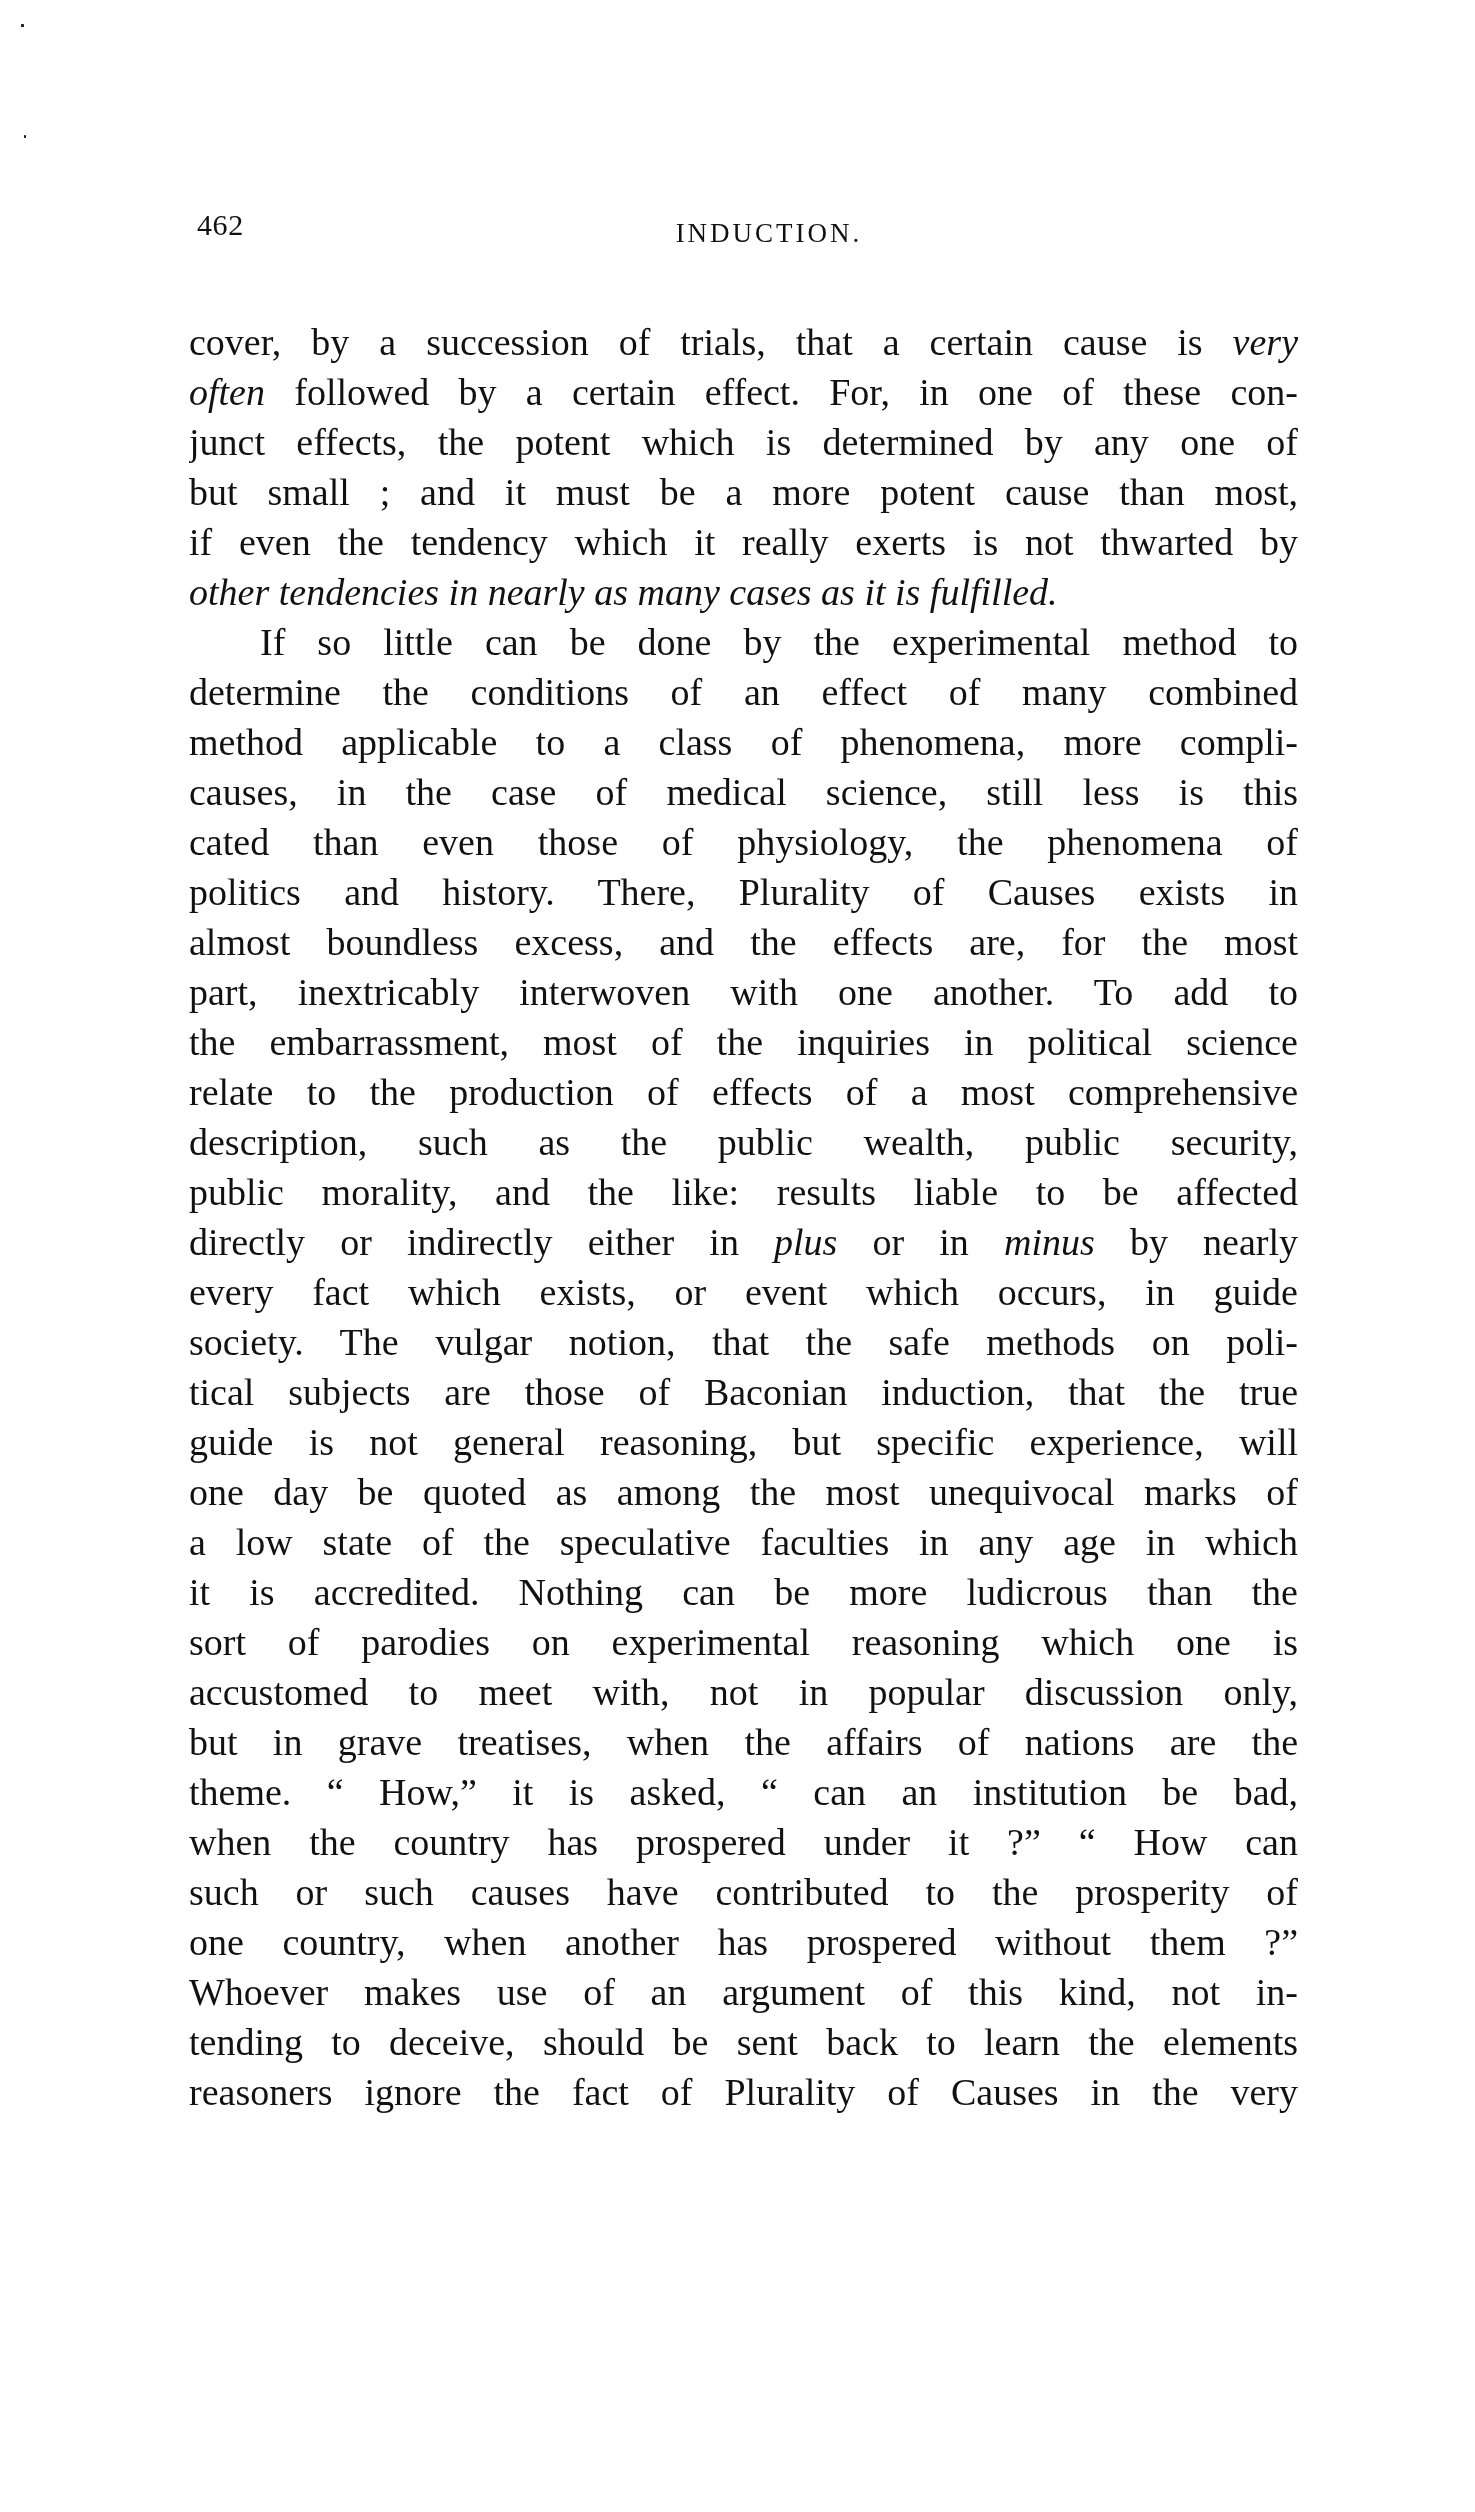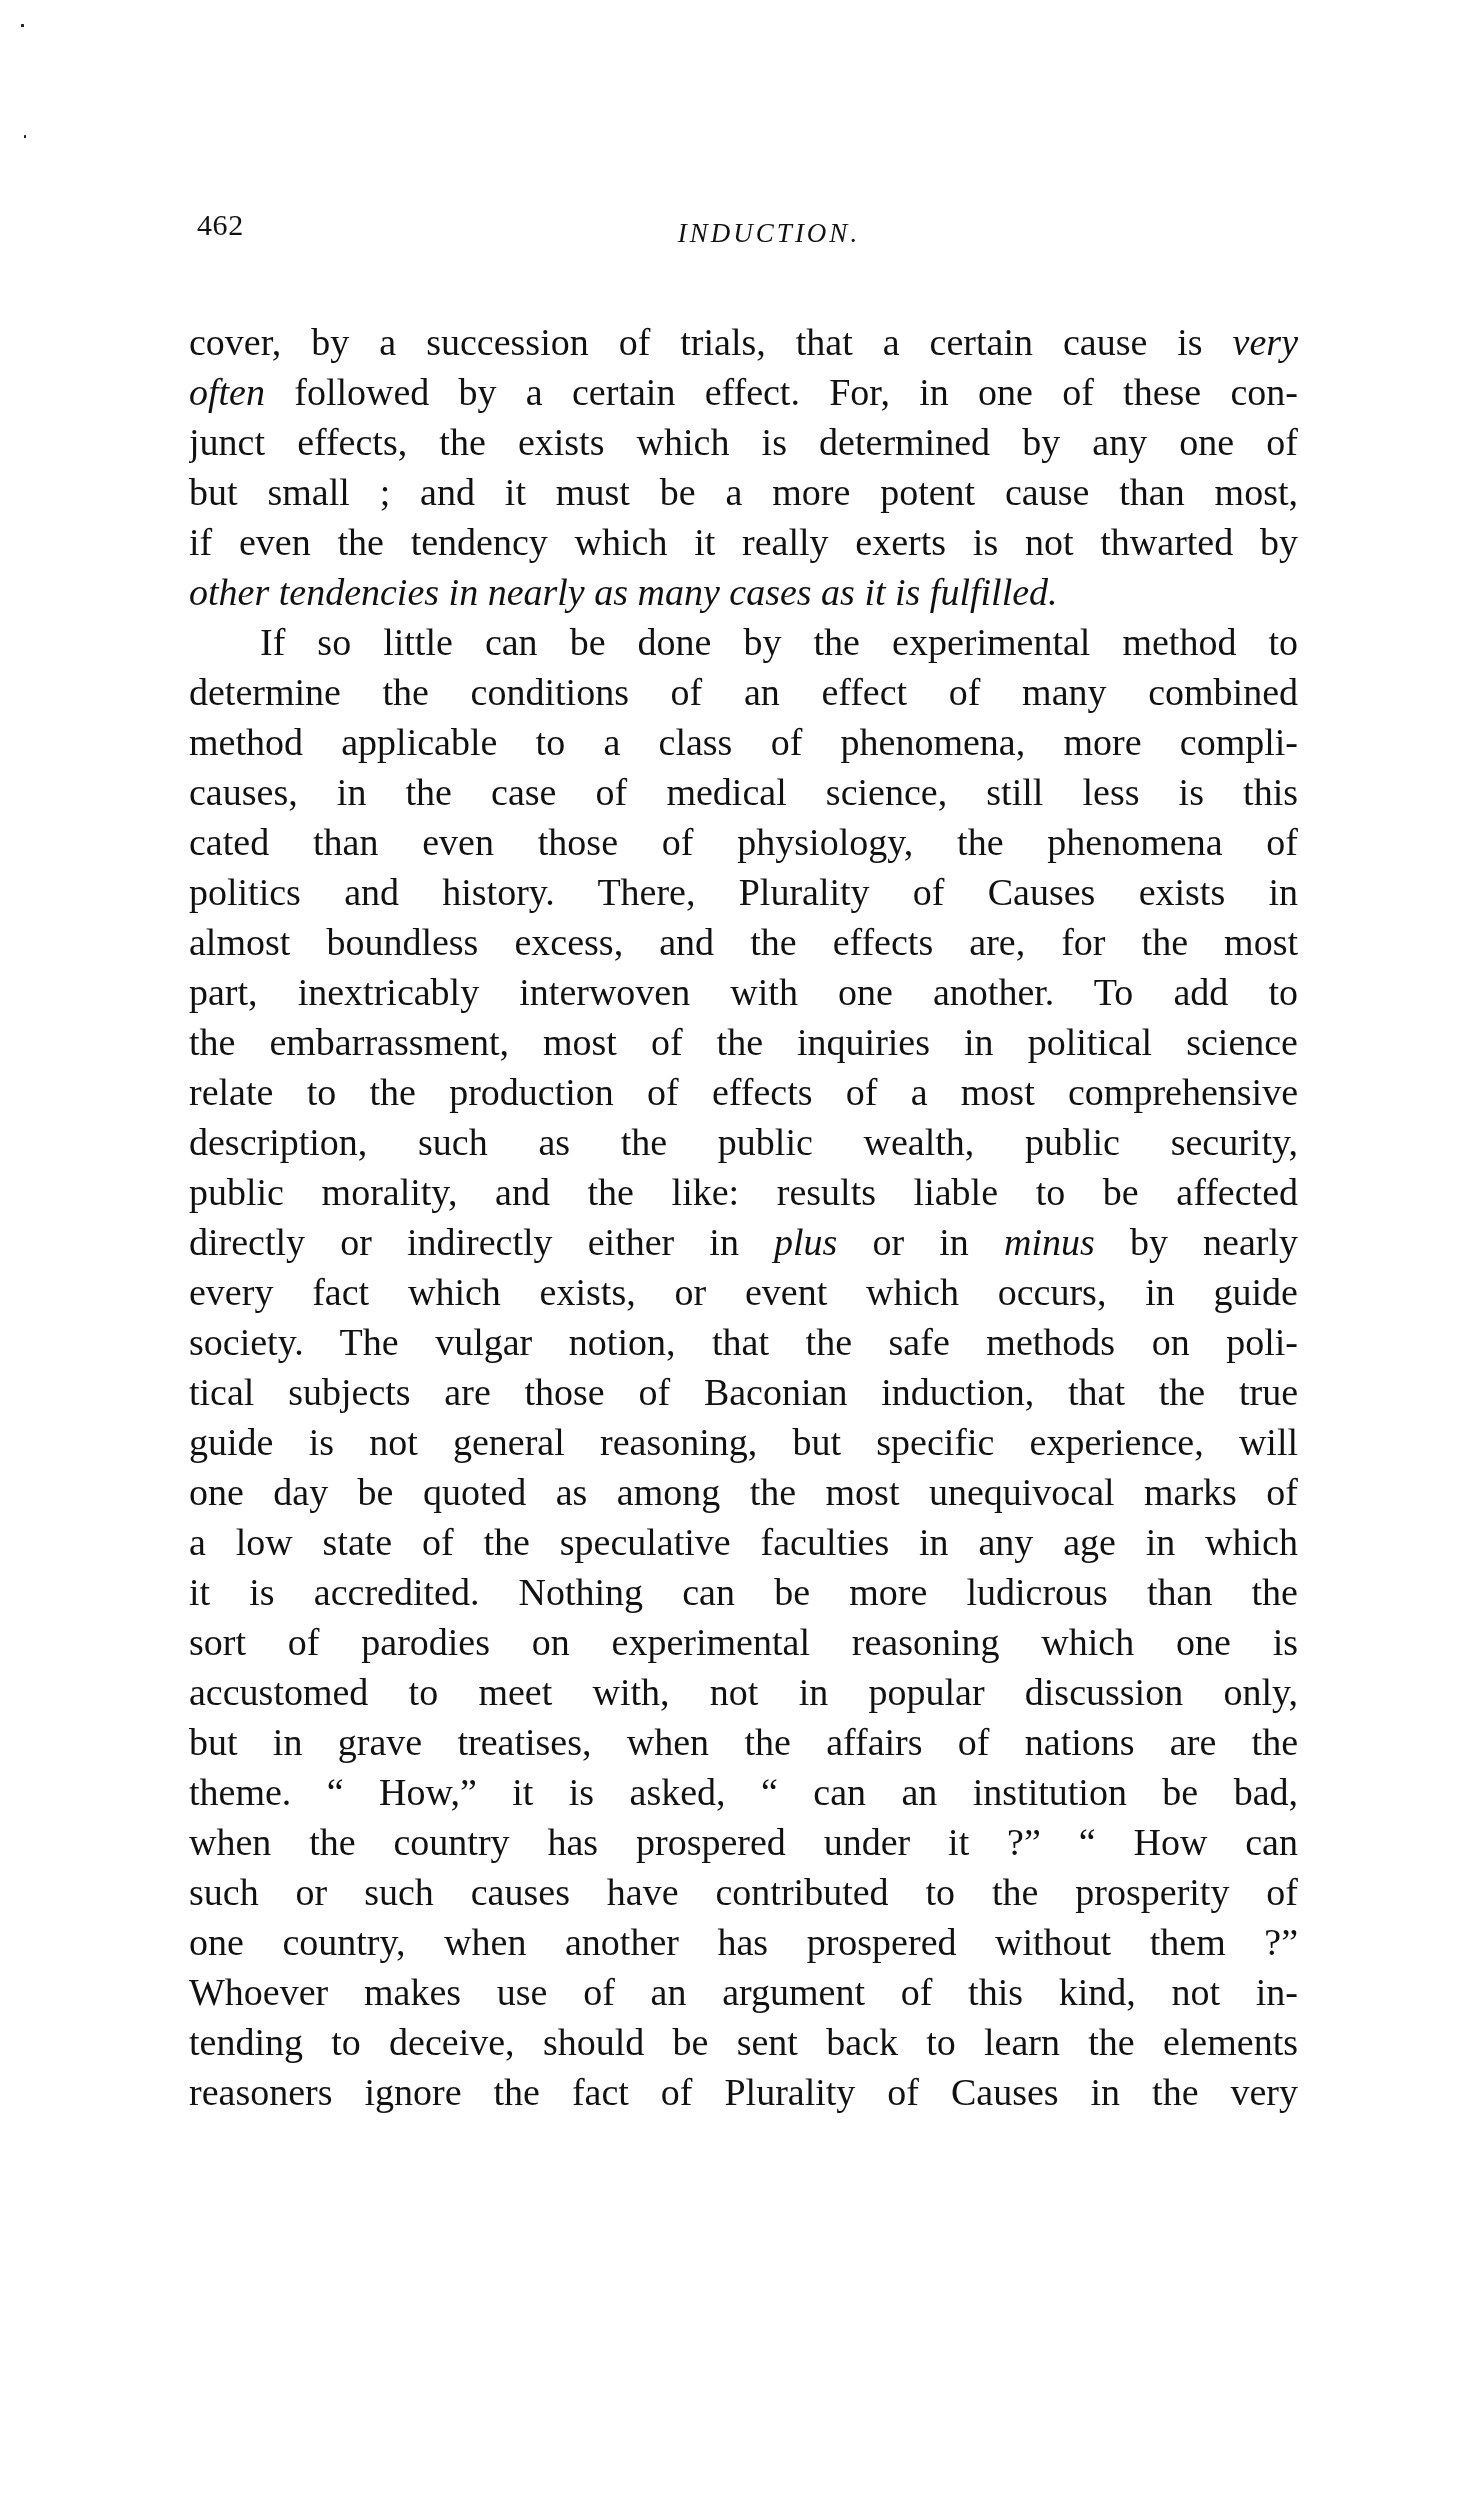--- a/index.html
+++ b/index.html
@@ -38,21 +38,20 @@
     .running-title {
       position: absolute;
       left: 16px;
       right: 0;
       top: 8.3px;
       text-align: center;
       font-size: 27px;
       line-height: 48px;
       letter-spacing: 3px;
       padding-left: 36px;
-      font-style: italic;
     }
     .body-text {
       position: absolute;
       left: 189px;
       top: 301px;
       width: 1109px;
       margin-top: 16px;
     }
     .line {
       display: block;
@@ -82,21 +81,21 @@
 <div class="speck" style="left:24.4px;top:135px;width:1.8px;height:3px;"></div>
 
 <div class="running-head">
   <span class="page-number">462</span>
   <span class="running-title">INDUCTION.</span>
 </div>
 
 <div class="body-text" id="body-text">
     <span class="line"><span>cover, by a succession of trials, that a certain cause is </span><i>very</i></span>
     <span class="line"><i>often</i><span> followed by a certain effect.  For, in one of these con-</span></span>
-    <span class="line"><span>junct effects, the exists which is determined by any one of</span></span>
+    <span class="line"><span>junct effects, the potent which is determined by any one of</span></span>
     <span class="line"><span>but small ; and it must be a more potent cause than most,</span></span>
     <span class="line"><span>if even the tendency which it really exerts is not thwarted by</span></span>
     <span class="line last"><span>other tendencies in nearly as many cases as it is fulfilled.</span></span>
     <span class="line indent"><span>If so little can be done by the experimental method to</span></span>
     <span class="line"><span>determine the conditions of an effect of many combined</span></span>
     <span class="line"><span>method applicable to a class of phenomena, more compli-</span></span>
     <span class="line"><span>causes, in the case of medical science, still less is this</span></span>
     <span class="line"><span>cated than even those of physiology, the phenomena of</span></span>
     <span class="line"><span>politics and history.  There, Plurality of Causes exists in</span></span>
     <span class="line"><span>almost boundless excess, and the effects are, for the most</span></span>

